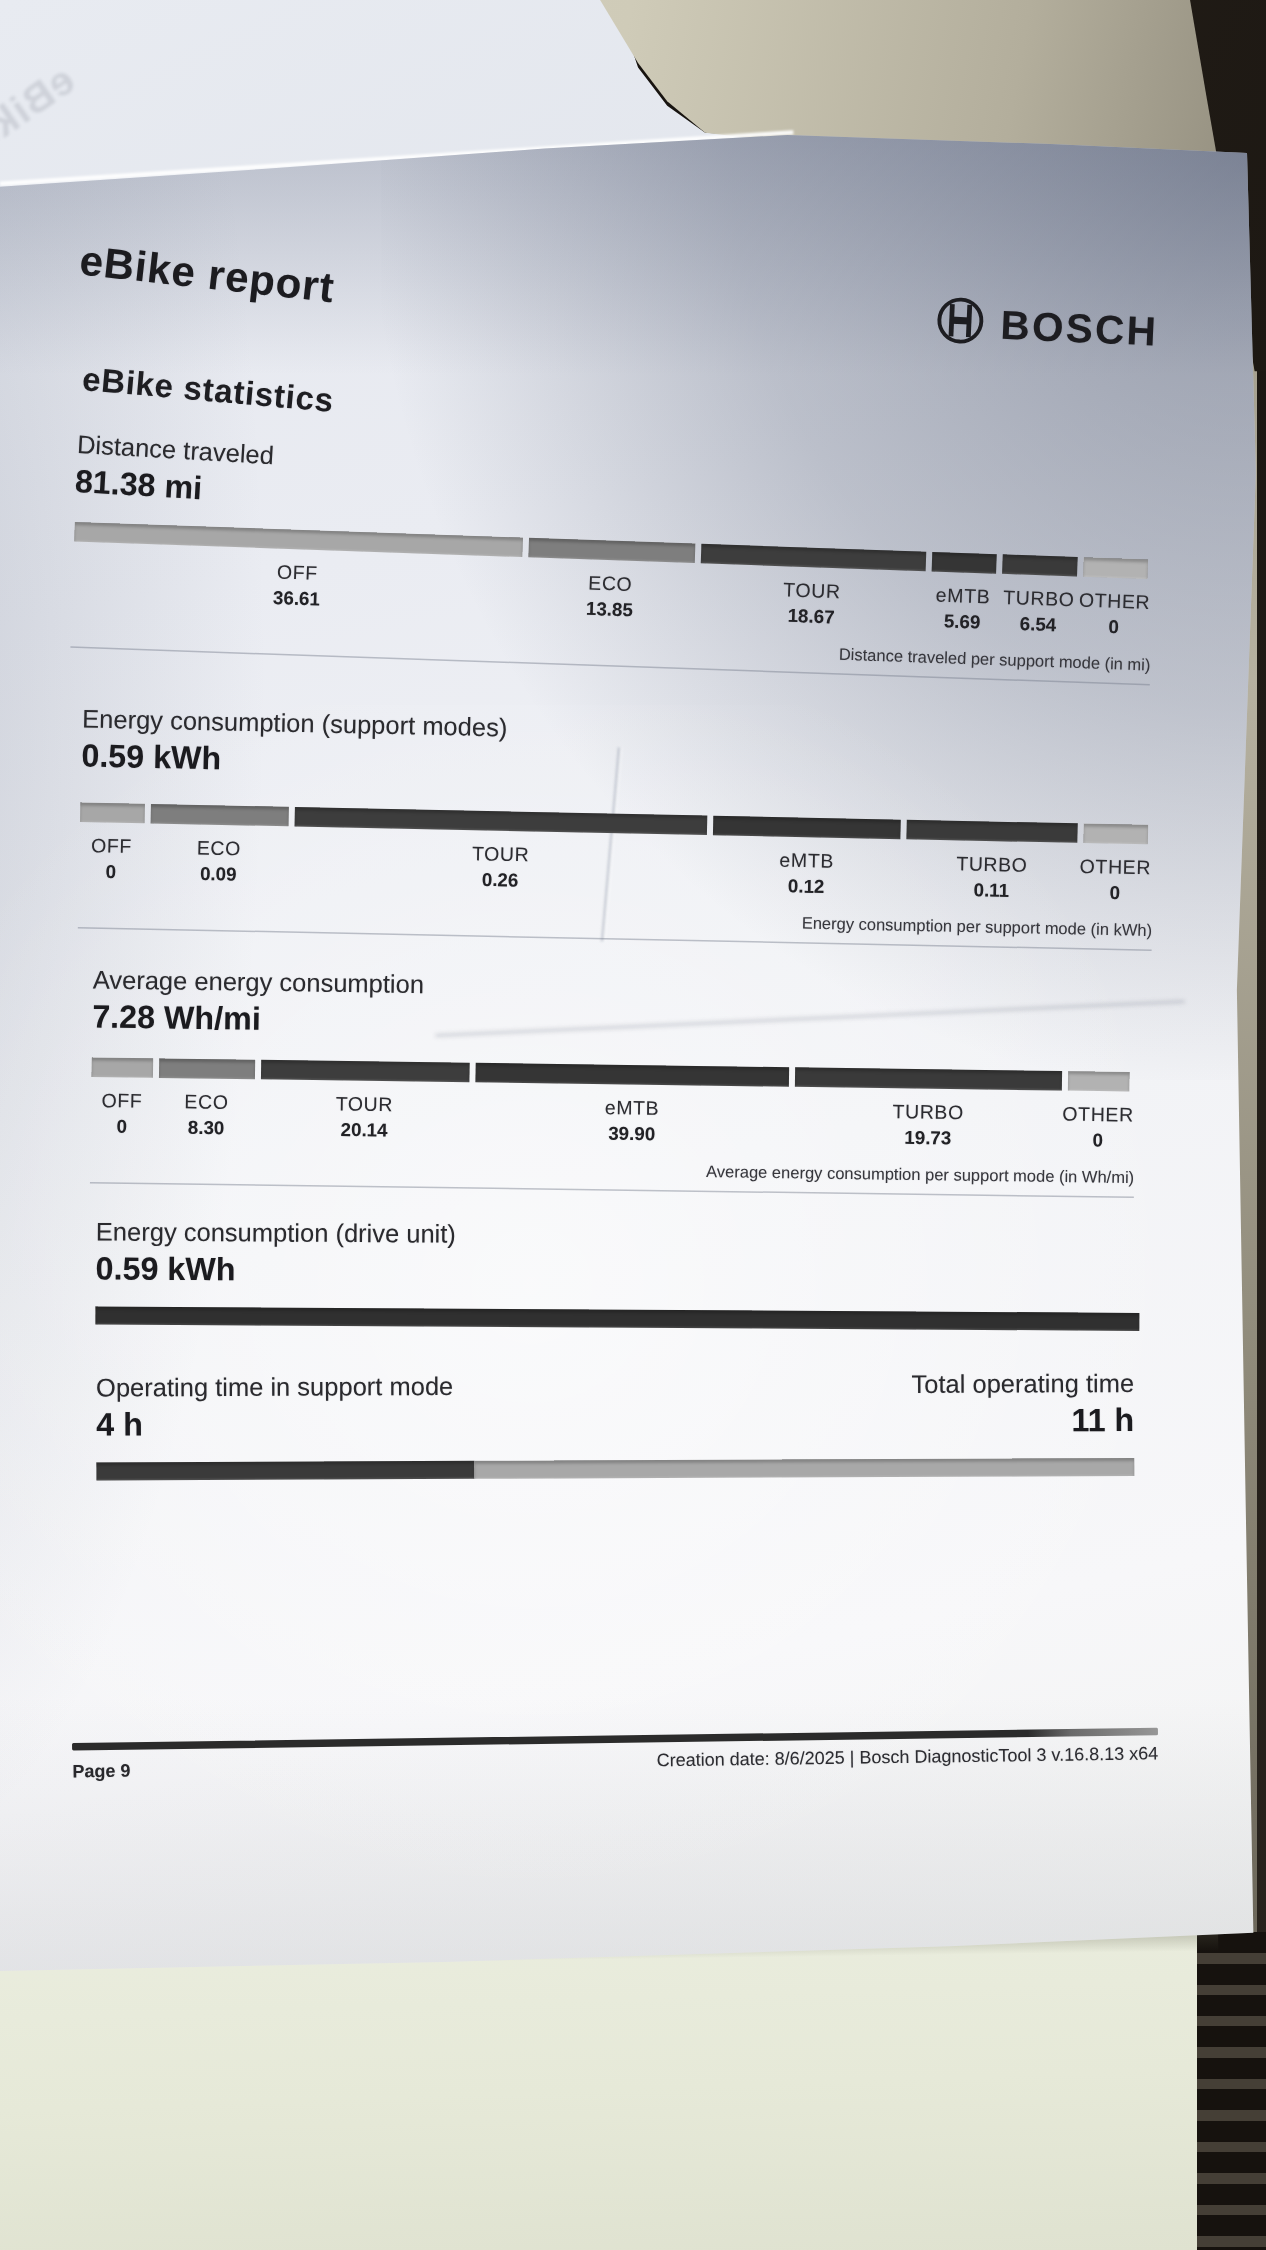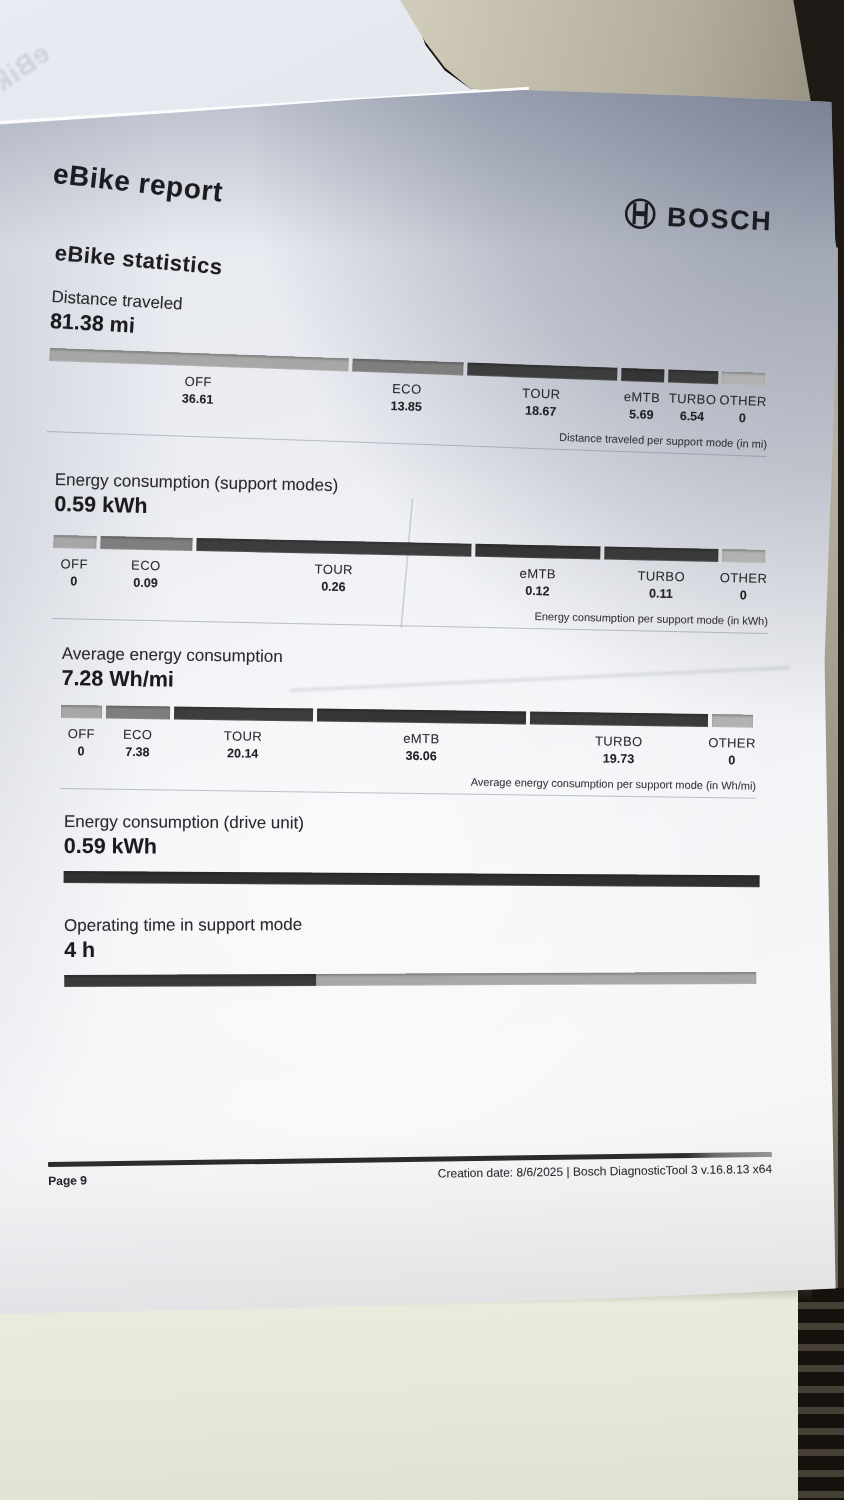--- a/index.html
+++ b/index.html
@@ -276,39 +276,39 @@
               <div class="seg-value">
                 <span>0</span>
               </div>
             </div>
             <div class="seg-col" style="width: calc(9.67638% - 4px);">
               <div class="seg" style="background: rgb(126, 126, 126);"></div>
               <div class="seg-label">
                 <span>ECO</span>
               </div>
               <div class="seg-value">
-                <span>7.38</span>
+                <span>8.30</span>
               </div>
             </div>
             <div class="seg-col" style="width: calc(20.5915% - 4px);">
               <div class="seg" style="background: rgb(61, 61, 61);"></div>
               <div class="seg-label">
                 <span>TOUR</span>
               </div>
               <div class="seg-value">
                 <span>20.14</span>
               </div>
             </div>
             <div class="seg-col" style="width: calc(30.6905% - 4px);">
               <div class="seg" style="background: rgb(53, 53, 53);"></div>
               <div class="seg-label">
                 <span>eMTB</span>
               </div>
               <div class="seg-value">
-                <span>36.06</span>
+                <span>39.90</span>
               </div>
             </div>
             <div class="seg-col" style="width: calc(26.0417% - 4px);">
               <div class="seg" style="background: rgb(58, 58, 58);"></div>
               <div class="seg-label">
                 <span>TURBO</span>
               </div>
               <div class="seg-value">
                 <span>19.73</span>
               </div>
@@ -336,20 +336,24 @@
             </div>
           </div>
       </section>
 
       <section class="sec" style="left:64px;top:916px;width:692px;transform:rotate(-0.25deg);">
         <div class="dual-head">
           <div>
             <div class="sec-label">Operating time in support mode</div>
             <div class="sec-total">4 h</div>
           </div>
+          <div class="dual-right">
+            <div class="sec-label">Total operating time</div>
+            <div class="sec-total">11 h</div>
+          </div>
         </div>
         <div class="bar-wrap bar-slim" style="margin-top: 12px; gap: 0px;">
             <div class="seg-col" style="width: calc(36.3636% + 0px);">
               <div class="seg" style="background: rgb(58, 58, 58);"></div>
             </div>
             <div class="seg-col" style="width: calc(63.6364% + 0px);">
               <div class="seg" style="background: rgb(168, 168, 168);"></div>
             </div>
           </div>
       </section>

